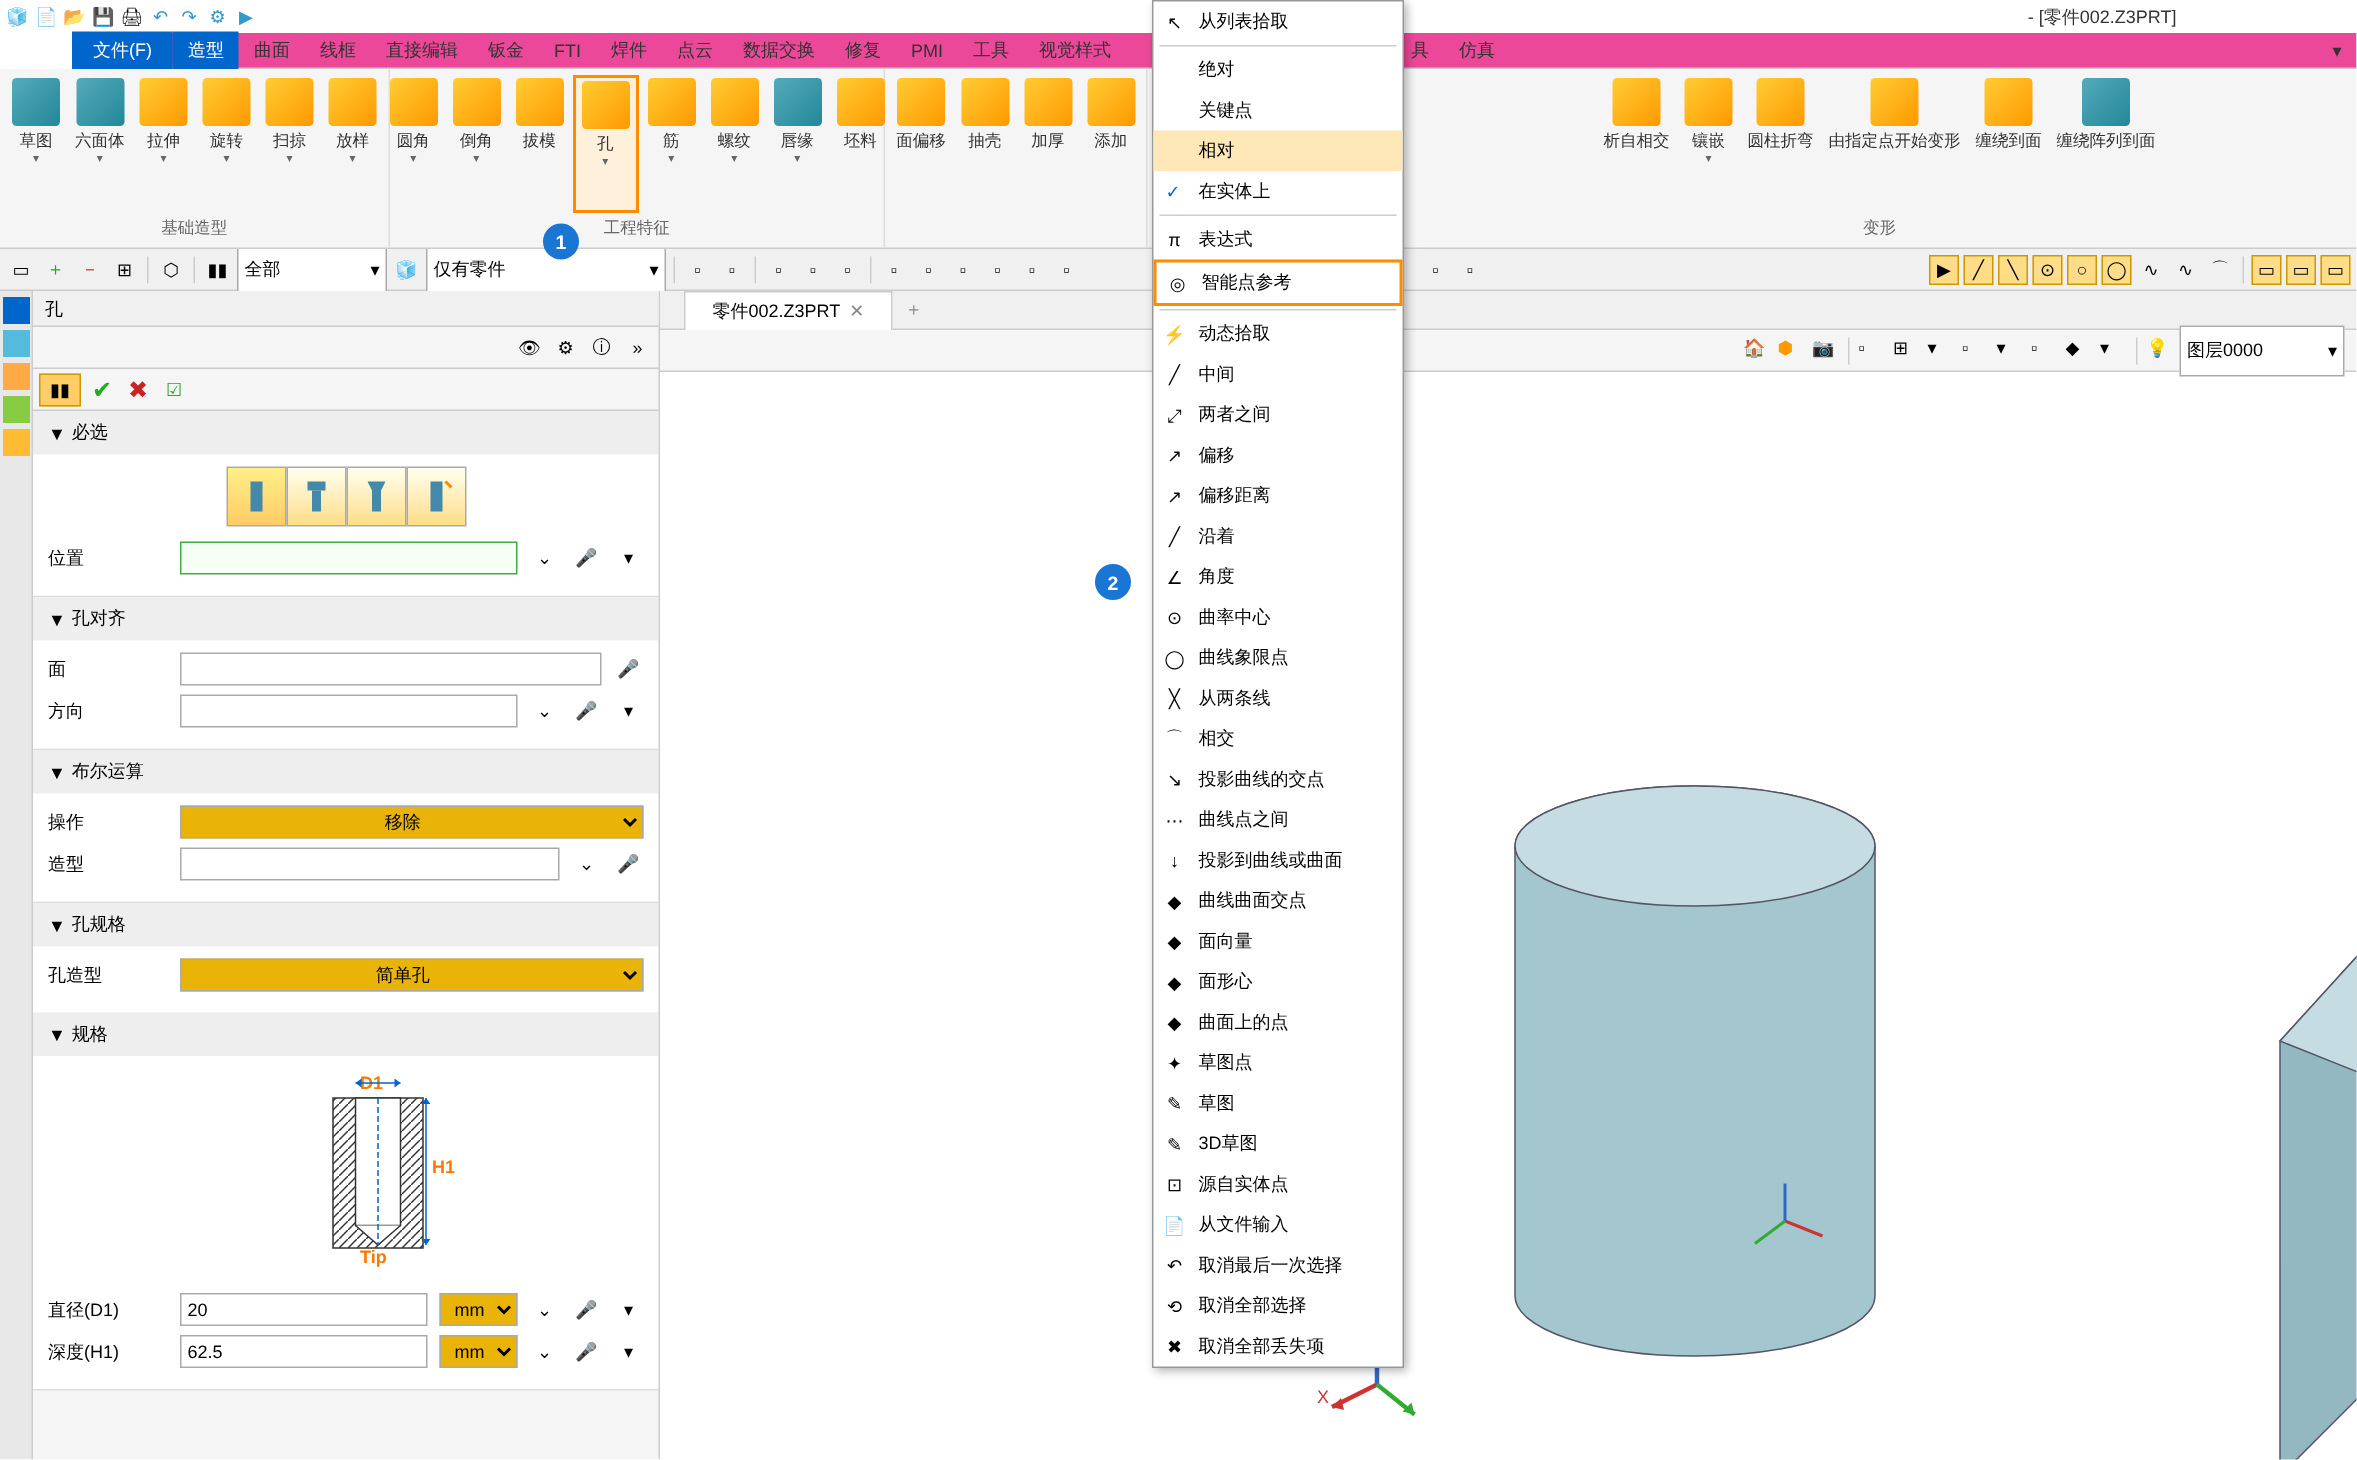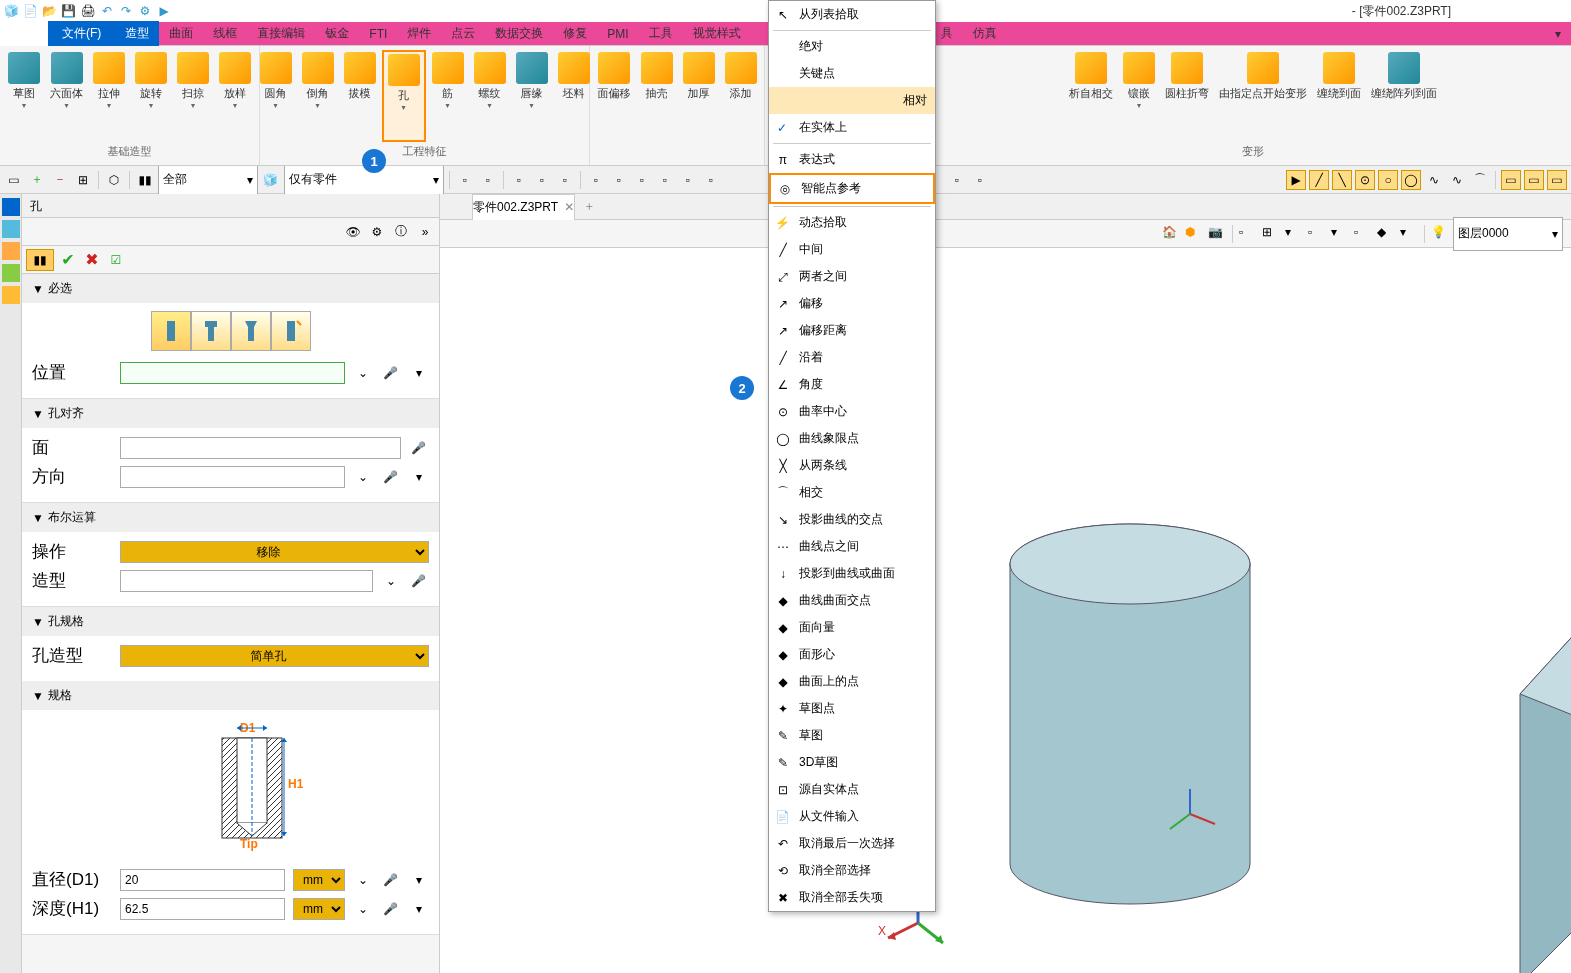--- a/index.html
+++ b/index.html
@@ -30,37 +30,37 @@
 .sidebar{width:22px;background:#e8e8e8;border-right:1px solid #ccc;display:flex;flex-direction:column;gap:4px;padding-top:4px;align-items:center;}
 .side-ico{width:18px;height:18px;cursor:pointer;}
 .panel{width:418px;background:#f5f5f5;border-right:1px solid #ccc;display:flex;flex-direction:column;}
 .panel-title{height:24px;background:#f0f0f0;border-bottom:1px solid #ccc;padding:4px 8px;font-size:12px;}
 .panel-toolbar{height:28px;display:flex;align-items:center;padding:0 4px;gap:4px;border-bottom:1px solid #ccc;}
 .panel-content{flex:1;overflow-y:auto;font-size:12px;}
 .prop-section{border-bottom:1px solid #ddd;}
 .prop-header{padding:6px 10px;background:#eee;font-size:12px;cursor:pointer;display:flex;align-items:center;gap:4px;}
 .prop-body{padding:8px 10px;background:#fff;}
 .prop-row{display:flex;align-items:center;gap:8px;margin-bottom:6px;}
-.prop-label{width:80px;font-size:17px;}
+.prop-label{width:80px;font-size:12px;}
 .prop-input{flex:1;height:22px;border:1px solid #aaa;padding:0 4px;background:#fff;}
 .prop-input.green{border:1px solid #4a4;background:#f5fff5;}
 .hole-type-btns{display:flex;gap:0;justify-content:center;}
 .hole-btn{width:40px;height:40px;border:1px solid #aaa;background:linear-gradient(#ffe,#fd8);cursor:pointer;display:flex;align-items:center;justify-content:center;}
 .hole-btn.sel{background:linear-gradient(#fe8,#fc6);}
 .viewport{flex:1;background:#fff;position:relative;}
 .tabbar{height:26px;display:flex;align-items:center;background:#f0f0f0;border-bottom:1px solid #ccc;}
-.tab{padding:4px 0;background:#fff;border:1px solid #ccc;border-bottom:none;margin-left:32px;display:flex;align-items:center;gap:6px;justify-content:flex-end;}
+.tab{padding:4px 18px;background:#fff;border:1px solid #ccc;border-bottom:none;margin-left:16px;display:flex;align-items:center;gap:6px;justify-content:flex-end;}
 .tab-close{cursor:pointer;color:#888;}
 .tab-add{margin-left:8px;color:#888;cursor:pointer;}
 .view-toolbar{height:28px;display:flex;align-items:center;justify-content:flex-end;padding:0 8px;gap:3px;background:#f5f5f5;border-bottom:1px solid #ccc;}
 .vt-btn{width:20px;height:20px;border:1px solid transparent;cursor:pointer;}
 .hint{position:absolute;left:20px;top:12px;font-size:12px;color:#333;line-height:1.5;}
 .context-menu{position:absolute;left:768px;top:0;width:168px;background:#fff;border:1px solid #999;box-shadow:2px 2px 6px rgba(0,0,0,.3);z-index:200;}
 .ctx-item{padding:5px 8px 5px 30px;position:relative;cursor:pointer;font-size:12px;}
-.ctx-item.highlighted{background:#ffe8b8;text-align:right;}
+.ctx-item.highlighted{background:#ffe8b8;}
 .ctx-item.boxed{border:2px solid #ff8c00;}
 .ctx-sep{height:1px;background:#ccc;margin:2px 4px;}
 .ctx-ico{position:absolute;left:6px;top:50%;transform:translateY(-50%);width:16px;height:16px;display:flex;align-items:center;justify-content:center;}
 .ctx-check{position:absolute;left:8px;top:50%;transform:translateY(-50%);color:#06c;}
 .shape-cyl{position:absolute;left:560px;top:320px;}
 .shape-box{position:absolute;left:1060px;top:380px;}
 .axis{position:absolute;left:438px;bottom:20px;}
 .diag{position:absolute;left:170px;top:0;}
 .orange-btn{color:#f80;}
 select.prop-input{background:#eab308;text-align:center;}

